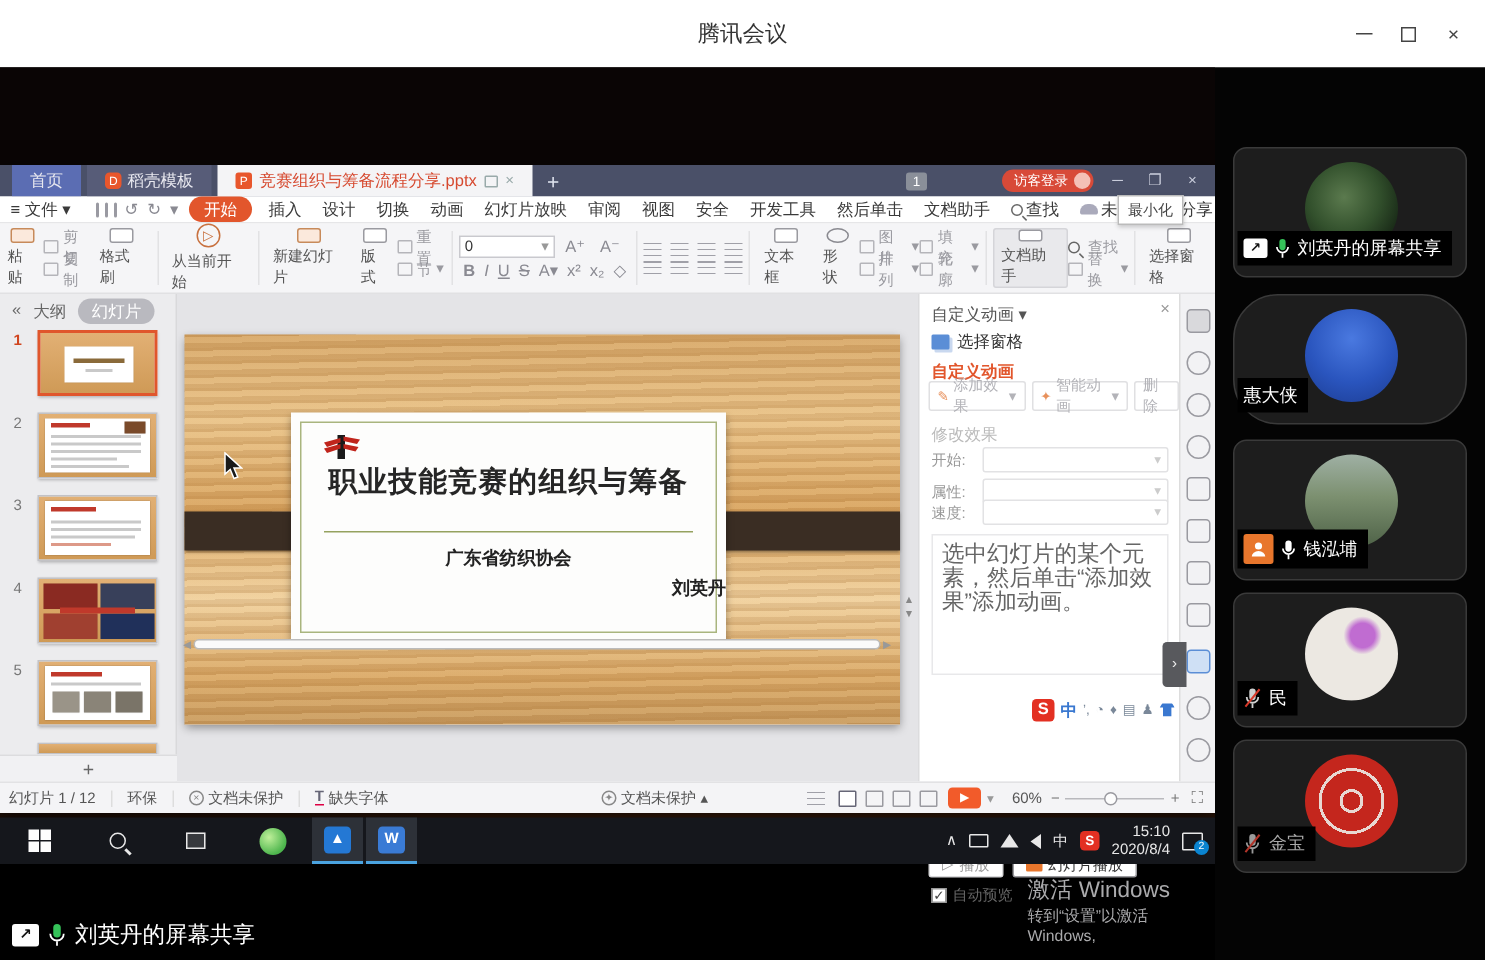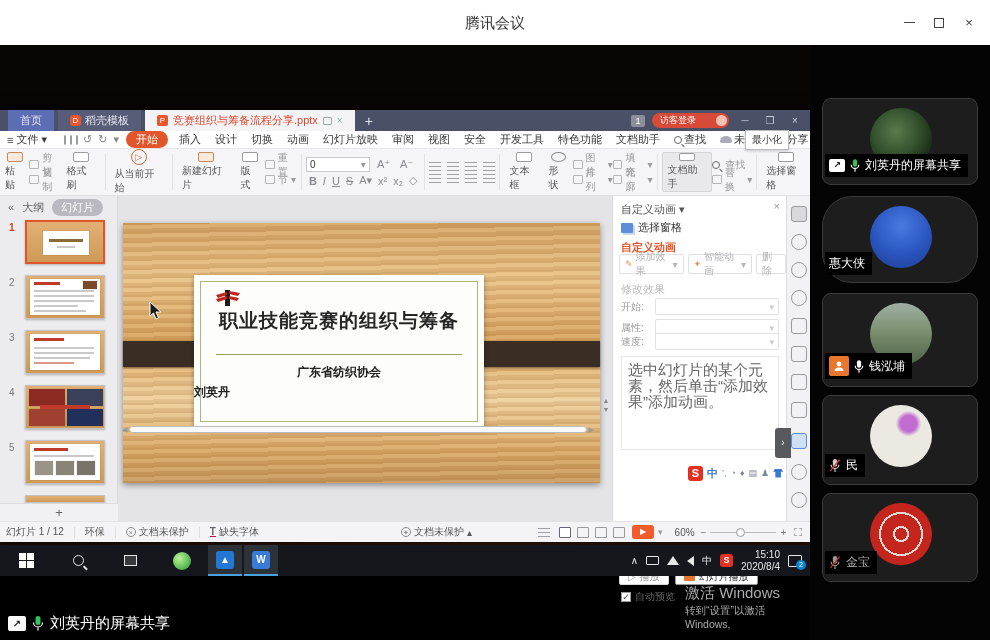--- a/index.html
+++ b/index.html
@@ -26,21 +26,21 @@
   .wtab{height:21px;padding:0 12px;font-size:11px;display:flex;align-items:center;color:#e8e8ef;}
   .wtab.home{background:#5b6db3;border-radius:0 0 0 0;margin-left:8px;}
   .wtab.docer{background:#575c78;margin-left:4px;gap:4px;}
   .wtab.doc{background:#f4f4f6;color:#d6492f;margin-left:4px;gap:5px;}
   .docer-ic{width:11px;height:11px;border-radius:3px;background:#e8562c;color:#fff;font-size:8px;line-height:11px;text-align:center;}
   .doc-ic{width:11px;height:11px;border-radius:2px;background:#e8562c;color:#fff;font-size:8px;line-height:11px;text-align:center;}
   .tab-x{color:#9aa;font-size:10px;}
   .pinbox{width:9px;height:8px;border:1px solid #9aa;border-radius:1px;}
   .newtab{color:#dfe3ee;font-size:14px;margin-left:10px;}
   .badge1{width:14px;height:12px;background:#8a8f99;border-radius:2px;color:#fff;font-size:9px;line-height:12px;text-align:center;}
-  .loginpill{height:15px;border-radius:8px;background:#d84a38;color:#fff;font-size:9px;display:flex;align-items:center;padding:0 2px 0 8px;gap:20px;}
+  .loginpill{height:15px;border-radius:8px;background:#d84a38;color:#fff;font-size:9px;display:flex;align-items:center;padding:0 2px 0 8px;gap:4px;margin-left:43px;}
   .loginpill .av{width:11px;height:11px;border-radius:50%;background:#f4c0b6;}
   .wwin{color:#c9cddb;font-size:10px;width:18px;text-align:center;}
 
   .wps-menu{left:0;top:21px;width:810px;height:18px;background:#fff;border-bottom:1px solid #e6e6e8;display:flex;align-items:center;font-size:11px;color:#3a3a3a;}
   .mi{padding:0 7px;white-space:nowrap;}
   .mi.start{background:#e2562c;color:#fff;border-radius:9px;padding:1px 10px;margin:0 4px;}
   .menuic{width:11px;height:10px;border:1px solid #9a9aa2;border-radius:2px;margin:0 2px;}
   .sepv{width:1px;height:11px;background:#ddd;margin:0 4px;}
   .mag{position:relative;width:8px;height:8px;border:1px solid #666;border-radius:50%;margin-right:2px;}
   .mag::after{content:"";position:absolute;width:4px;height:1px;background:#666;transform:rotate(45deg);left:6px;top:8px;}
@@ -78,21 +78,21 @@
   .slide{position:absolute;left:5px;top:27px;width:477px;height:260px;box-shadow:0 2px 6px rgba(0,0,0,.4);
     background:
       repeating-linear-gradient(179deg, rgba(140,85,25,.18) 0 2px, rgba(255,235,190,.10) 2px 6px, rgba(120,70,20,.10) 6px 9px),
       linear-gradient(180deg,#d6a667 0%,#e9c288 22%,#d8a35f 45%,#f0d09e 68%,#d9a765 88%,#c89a5e 100%);}
   .stripe{position:absolute;left:0;top:118px;width:477px;height:26px;background:#3a2d23;box-shadow:0 1px 2px rgba(0,0,0,.4);}
   .scard{position:absolute;left:71px;top:52px;width:290px;height:153px;background:#fdfdfc;box-shadow:0 2px 5px rgba(0,0,0,.35);}
   .scard .inner{position:absolute;inset:6px;border:1px solid #a9b57e;}
   .stitle{position:absolute;left:0;top:33px;width:100%;text-align:center;font-size:19px;font-weight:bold;color:#262626;letter-spacing:1px;}
   .sline{position:absolute;left:22px;top:79px;width:246px;height:1px;background:#95a25f;}
   .sorg{position:absolute;left:0;top:89px;width:100%;text-align:center;font-size:12px;color:#222;font-weight:bold;}
-  .sauthor{position:absolute;left:0;top:109px;width:100%;text-align:left;font-size:12px;color:#222;font-weight:bold;}
+  .sauthor{position:absolute;left:0;top:109px;width:100%;text-align:right;font-size:12px;color:#222;font-weight:bold;}
   .slogo{position:absolute;left:20px;top:12px;width:28px;height:22px;}
   .hscroll{position:absolute;left:4px;top:229px;width:472px;height:9px;display:flex;align-items:center;gap:2px;}
   .hthumb{flex:1;height:7px;border:1px solid #bbb;border-radius:4px;background:#fafafa;}
   .scrarrow{color:#999;font-size:7px;}
   .vctrl{position:absolute;right:1px;top:200px;width:10px;height:30px;color:#888;font-size:7px;text-align:center;line-height:9px;}
 
   
   .rpanel{left:612px;top:86px;width:174px;height:325px;background:#fff;border-left:1px solid #dcdcde;font-size:11px;color:#444;}
   .rp-h{position:absolute;left:8px;top:6px;color:#555;}
   .rp-x{position:absolute;right:6px;top:4px;color:#999;font-size:11px;}
@@ -248,21 +248,21 @@
         <span class="mi start">开始</span>
         <span class="mi">插入</span>
         <span class="mi">设计</span>
         <span class="mi">切换</span>
         <span class="mi">动画</span>
         <span class="mi">幻灯片放映</span>
         <span class="mi">审阅</span>
         <span class="mi">视图</span>
         <span class="mi">安全</span>
         <span class="mi">开发工具</span>
-        <span class="mi">特色功能</span>
+        <span class="mi">然后单击</span>
         <span class="mi">文档助手</span>
         <span class="mi" style="display:flex;align-items:center;">
             <span class="mag"></span>
             <span>查找</span>
           </span>
         <span class="mi" style="display:flex;align-items:center;"><span class="cloud"></span><span>未同步</span> ▾</span>
         <span class="mi">分享</span>
         <span class="mi">批注</span>
         <span class="mi">⌃</span>
       </div>

